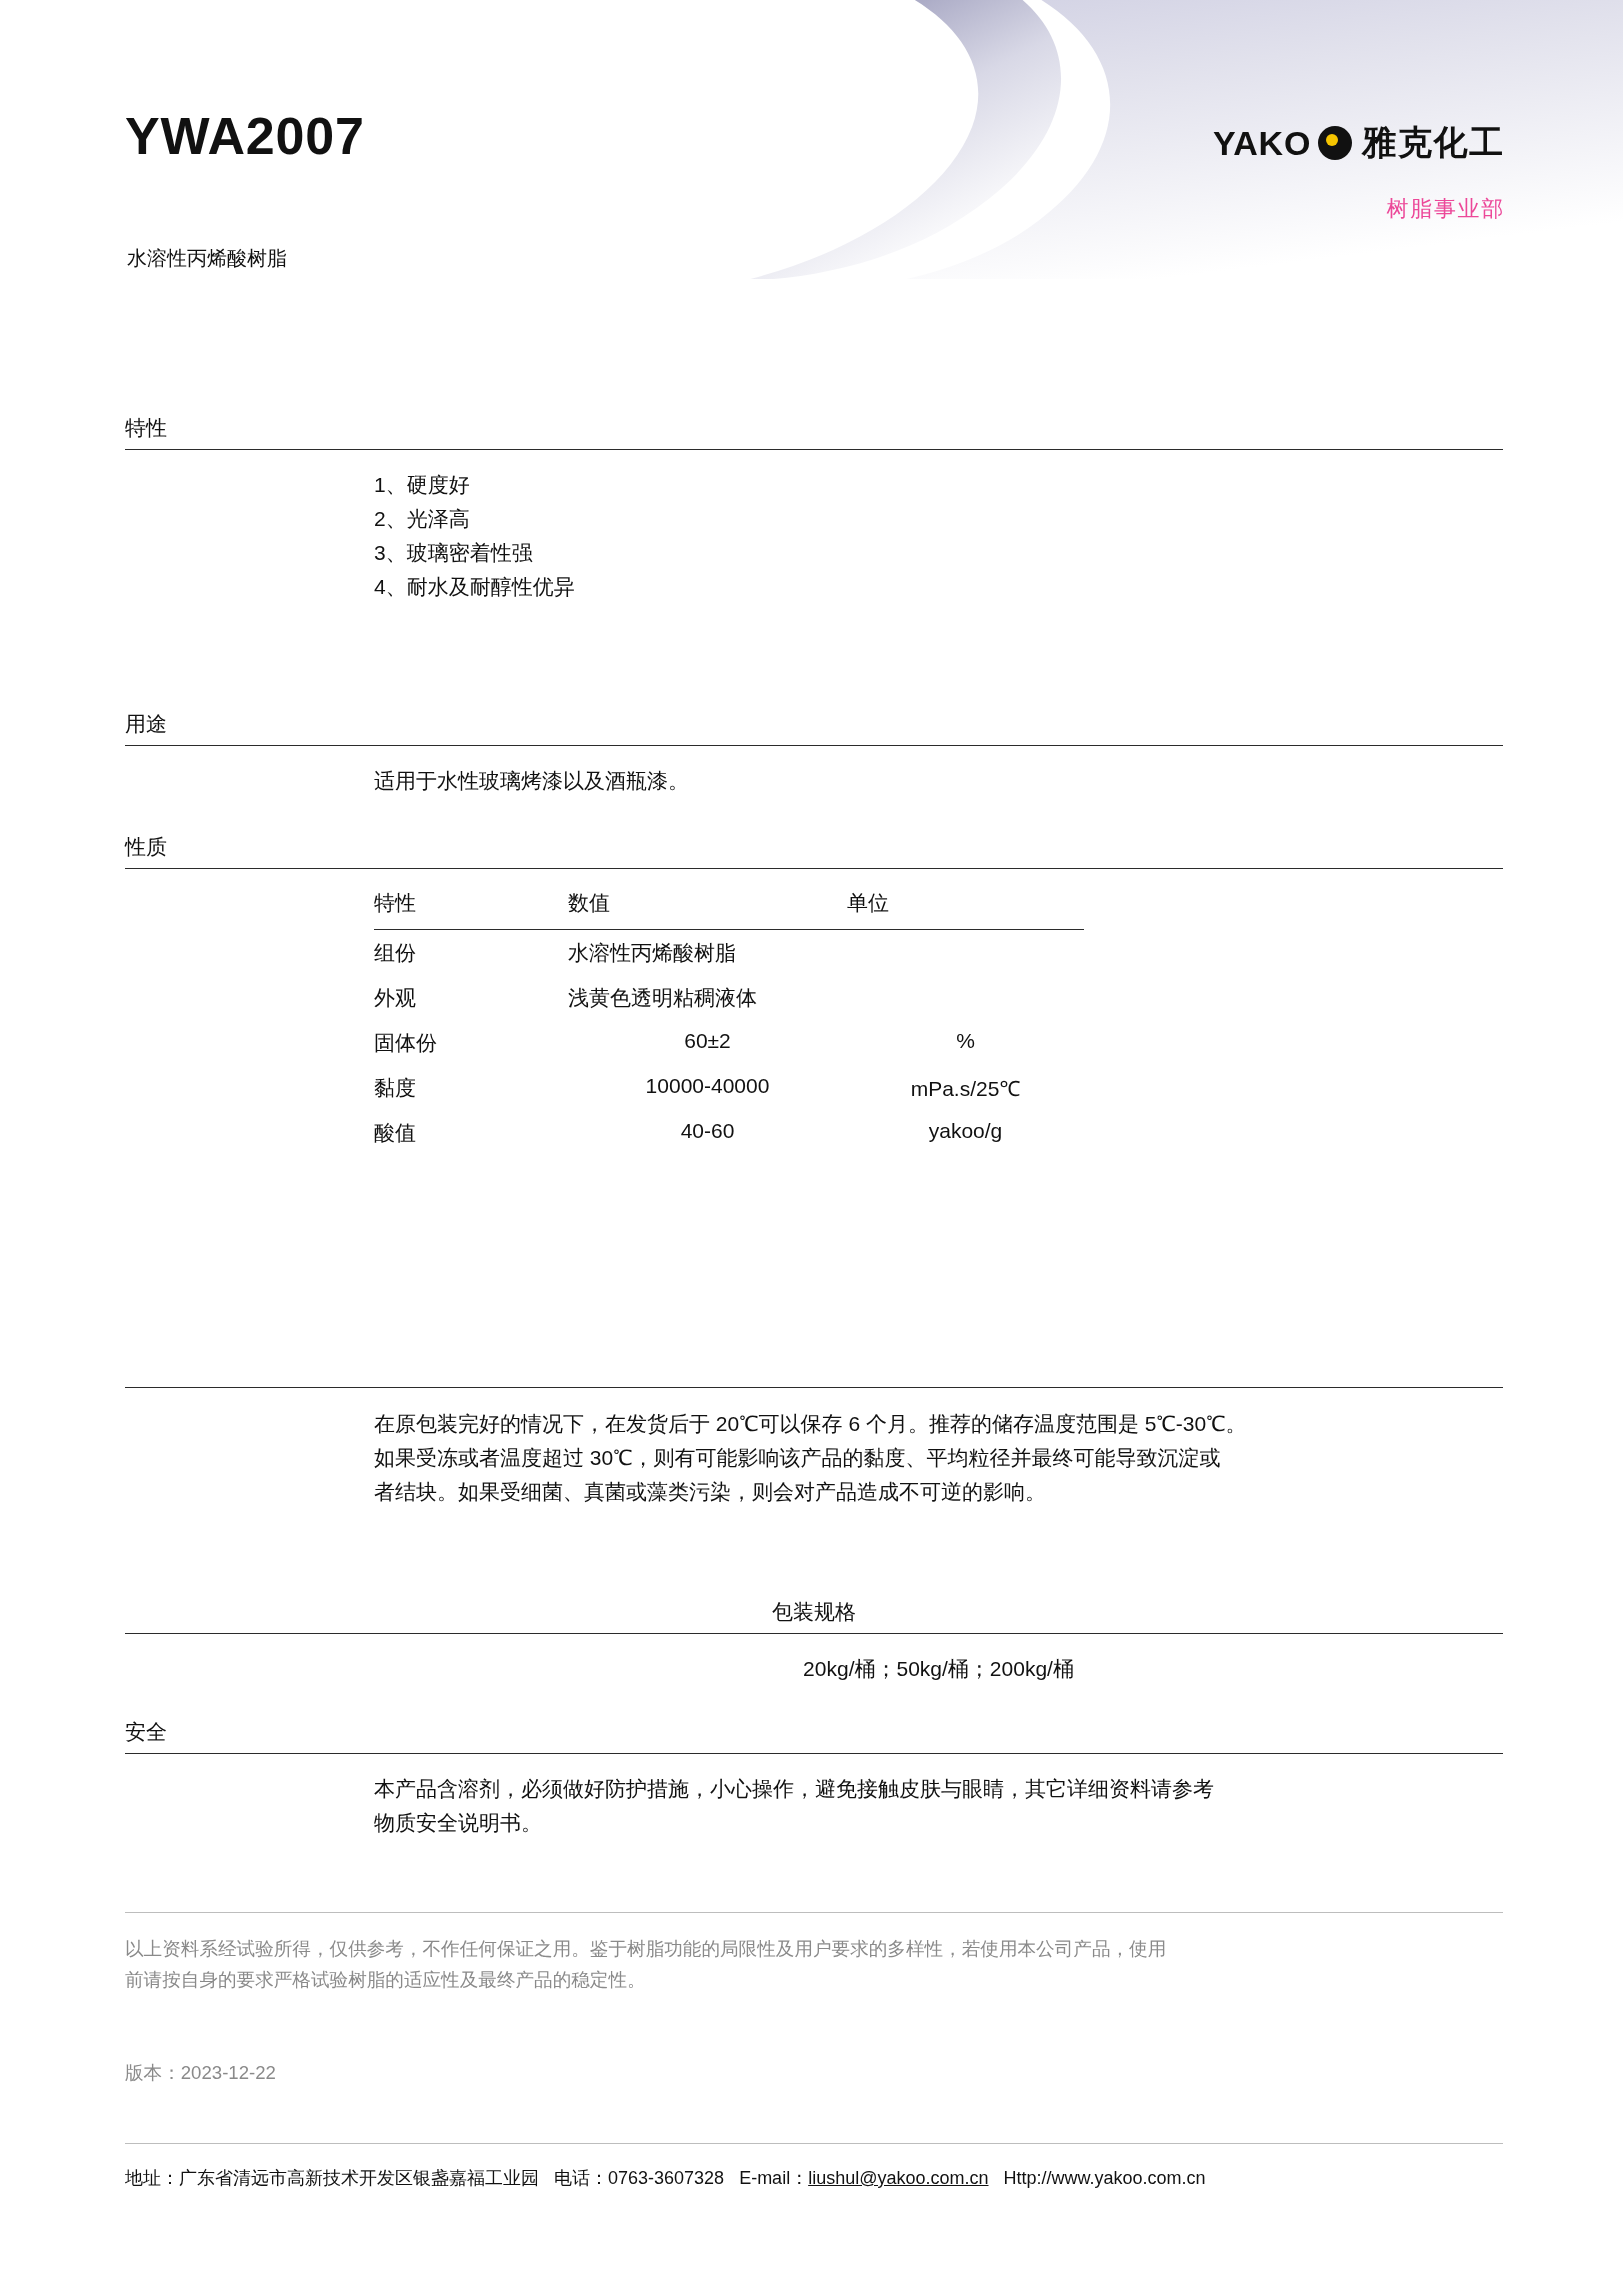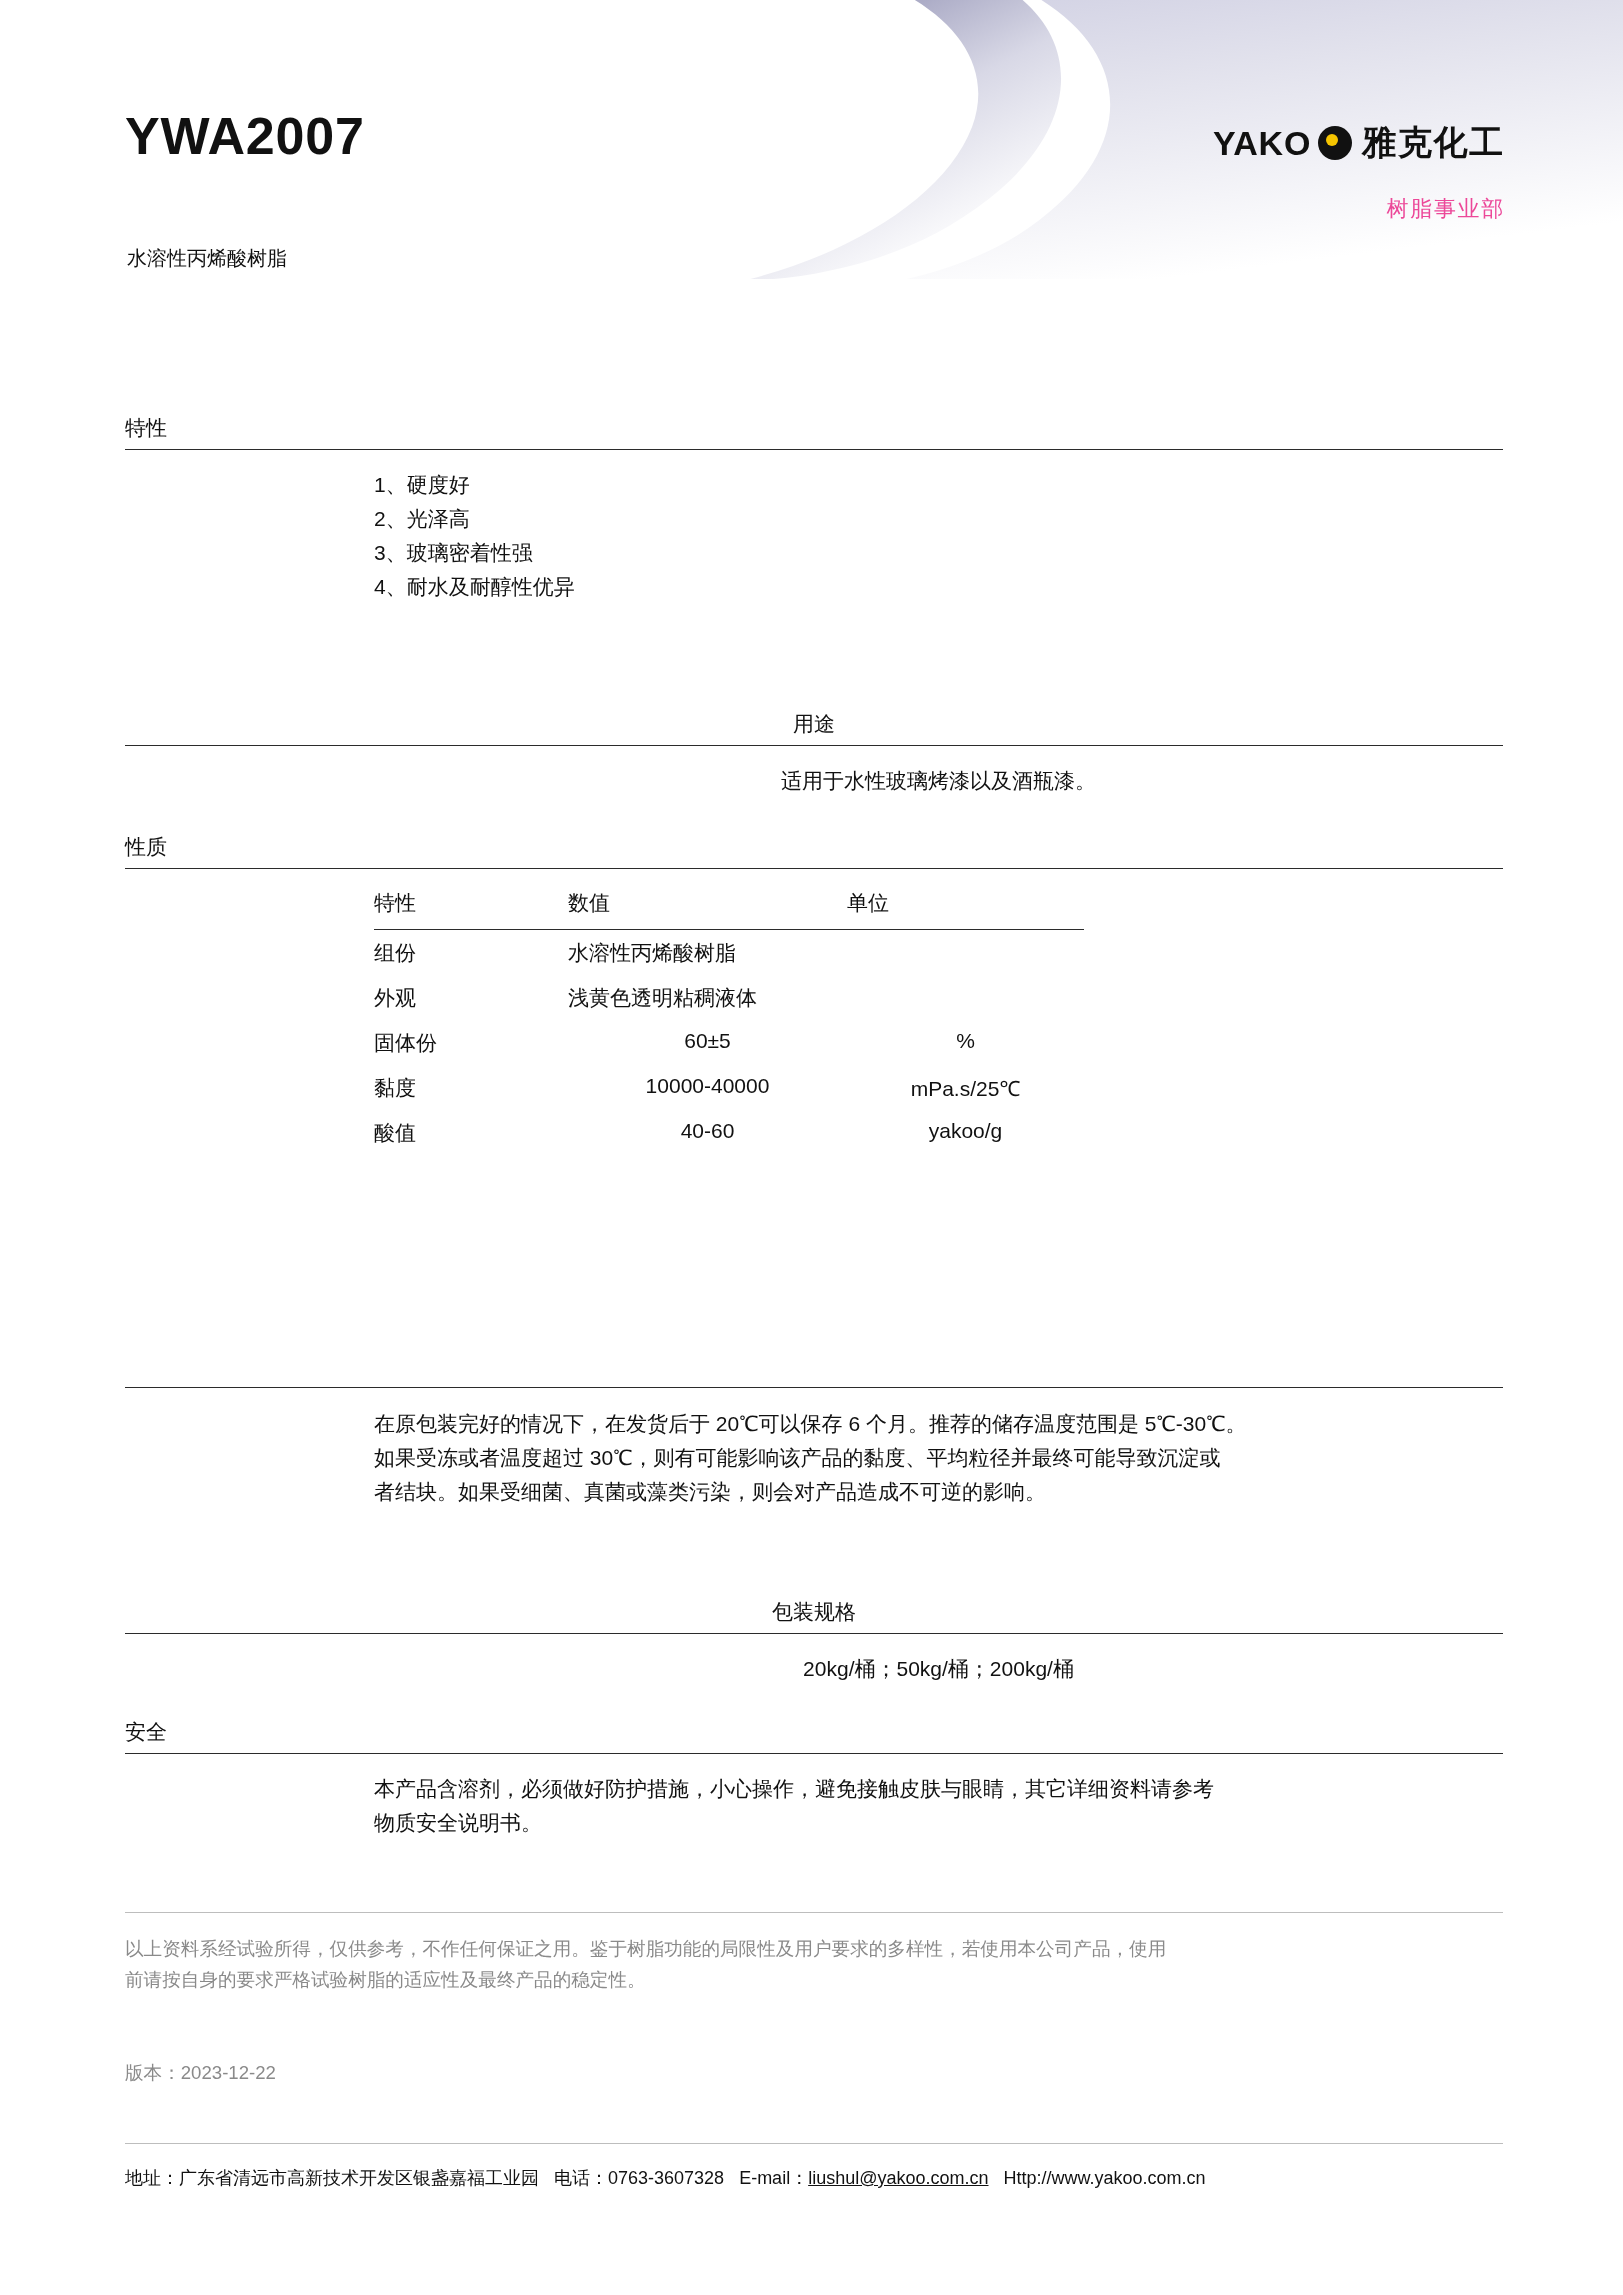--- a/index.html
+++ b/index.html
@@ -233,21 +233,21 @@
     <div class="section-title">特性</div>
     <div class="rule"></div>
     <div class="body-block">
       <div class="list-line">1、硬度好</div>
       <div class="list-line">2、光泽高</div>
       <div class="list-line">3、玻璃密着性强</div>
       <div class="list-line">4、耐水及耐醇性优异</div>
     </div>
   </div>
 
-  <div class="section" style="top:710px;text-align:center;">
+  <div class="section" style="top:710px;">
     <div class="section-title">用途</div>
     <div class="rule"></div>
     <div class="body-block">适用于水性玻璃烤漆以及酒瓶漆。</div>
   </div>
 
   <div class="section" style="top:833px;">
     <div class="section-title">性质</div>
     <div class="rule"></div>
 
     <table class="props">
@@ -264,21 +264,21 @@
           <td>水溶性丙烯酸树脂</td>
           <td class="center"></td>
         </tr>
         <tr>
           <td>外观</td>
           <td>浅黄色透明粘稠液体</td>
           <td class="center"></td>
         </tr>
         <tr>
           <td>固体份</td>
-          <td class="center">60±5</td>
+          <td class="center">60±2</td>
           <td class="center">%</td>
         </tr>
         <tr>
           <td>黏度</td>
           <td class="center">10000-40000</td>
           <td class="center">mPa.s/25℃</td>
         </tr>
         <tr>
           <td>酸值</td>
           <td class="center">40-60</td>

